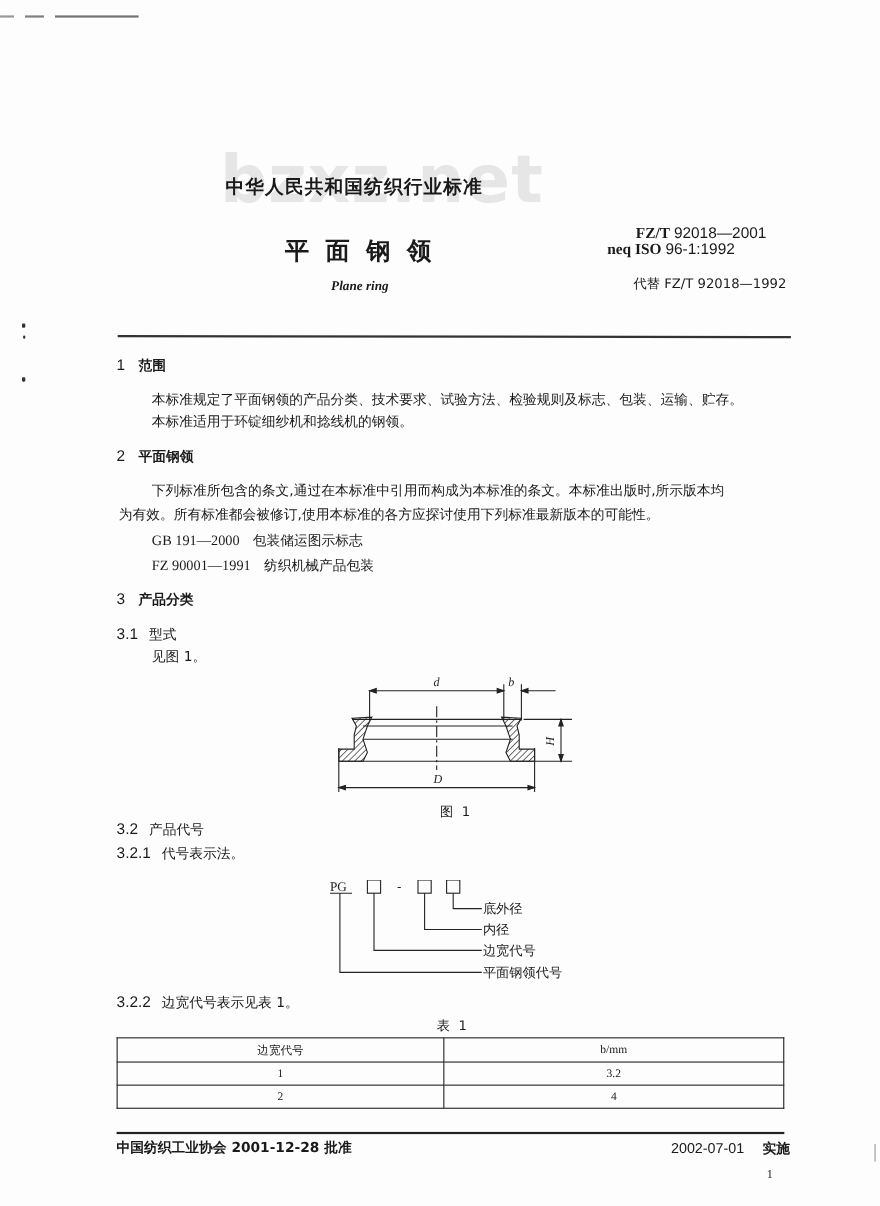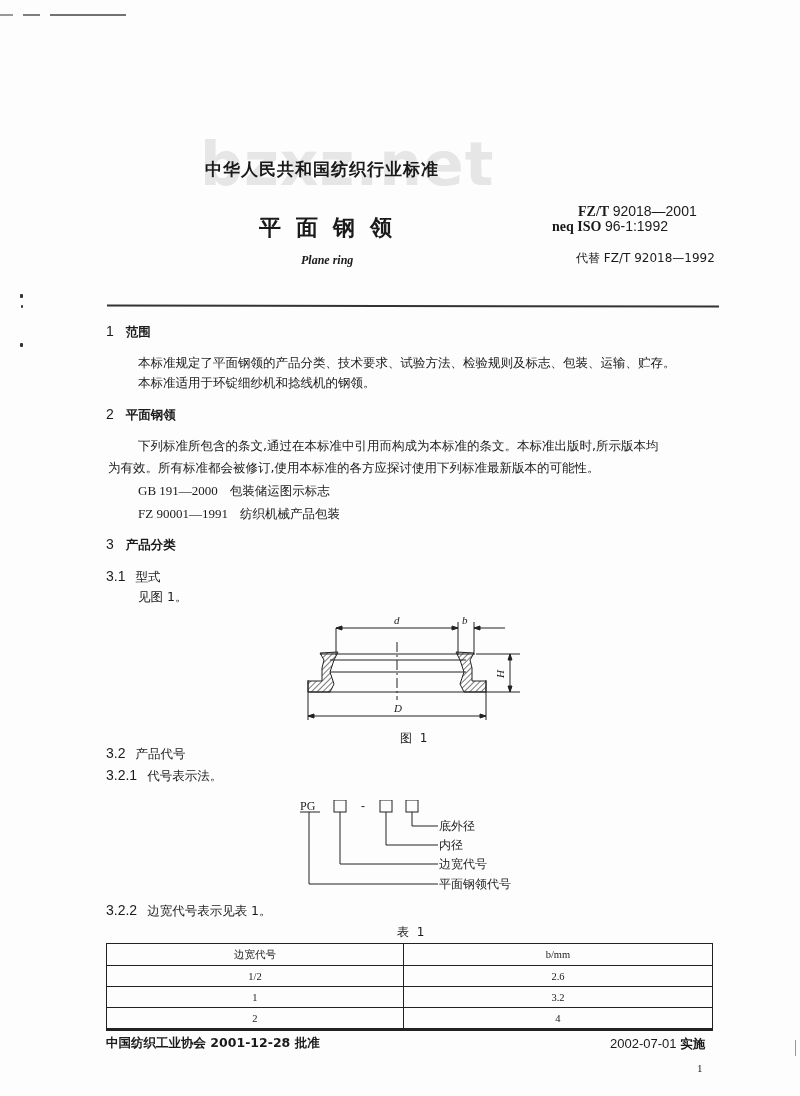--- a/index.html
+++ b/index.html
@@ -32,21 +32,21 @@
   .fig-caption { left: 400px; top: 730px; font-size: 12px; letter-spacing: 2px; }
   .code-diagram { left: 296px; top: 800px; }
   .tbl-caption { left: 385px; top: 924px; font-size: 12px; letter-spacing: 2px; margin-left: 12px; }
   table.t1 { position: absolute; left: 106px; top: 943px; width: 607px; border-collapse: collapse; font-size: 10.5px; }
   table.t1 td, table.t1 th { border: 1px solid #222; text-align: center; height: 20px; padding: 0; font-weight: normal; font-family: "Liberation Serif", serif; }
   table.t1 th { height: 21px; font-family: "DejaVu Sans", sans-serif; font-size: 10.5px; }
   table.t1 { border: 1.5px solid #111; }
   .foot-rule { left: 106px; top: 1029px; width: 607px; height: 2px; background: #222; }
   .approved { left: 106px; top: 1035px; font-size: 12.5px; font-weight: bold; }
   .effective { left: 610px; top: 1036px; font-size: 13px; font-family: "Liberation Sans", sans-serif; }
-  .effective .zh { font-family: "DejaVu Sans", sans-serif; font-weight: bold; font-size: 12.5px; }
+  .effective .zh { font-family: "DejaVu Sans", sans-serif; font-weight: bold; font-size: 12.5px; margin-left: 13px; }
   .page-no { left: 697px; top: 1062px; font-family: "Liberation Serif", serif; font-size: 11px; }
   .side-tick { left: 795px; top: 1040px; width: 1px; height: 16px; background: #999; }
 </style>
 </head>
 <body>
 
 <div class="abs scan-top"></div>
 <div class="abs speck" style="left:20px;top:294px;"></div>
 <div class="abs speck" style="left:21px;top:305px;width:2px;height:3px;"></div>
 <div class="abs speck" style="left:20px;top:343px;"></div>
@@ -177,24 +177,20 @@
 <div class="abs tbl-caption">表 1</div>
 <table class="t1">
   <thead>
     <tr>
       <th style="width:49%">边宽代号</th>
       <th style="font-family:'Liberation Serif',serif">b/mm</th>
     </tr>
   </thead>
   <tbody>
     <tr>
-      <td>1/2</td>
-      <td>2.6</td>
-    </tr>
-    <tr>
       <td>1</td>
       <td>3.2</td>
     </tr>
     <tr>
       <td>2</td>
       <td>4</td>
     </tr>
   </tbody>
 </table>
 

